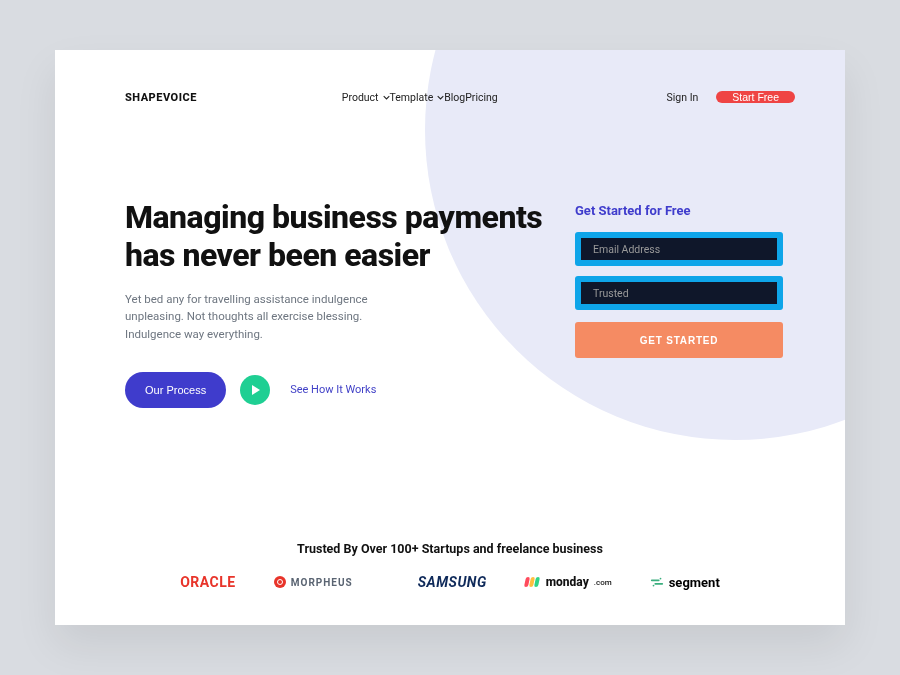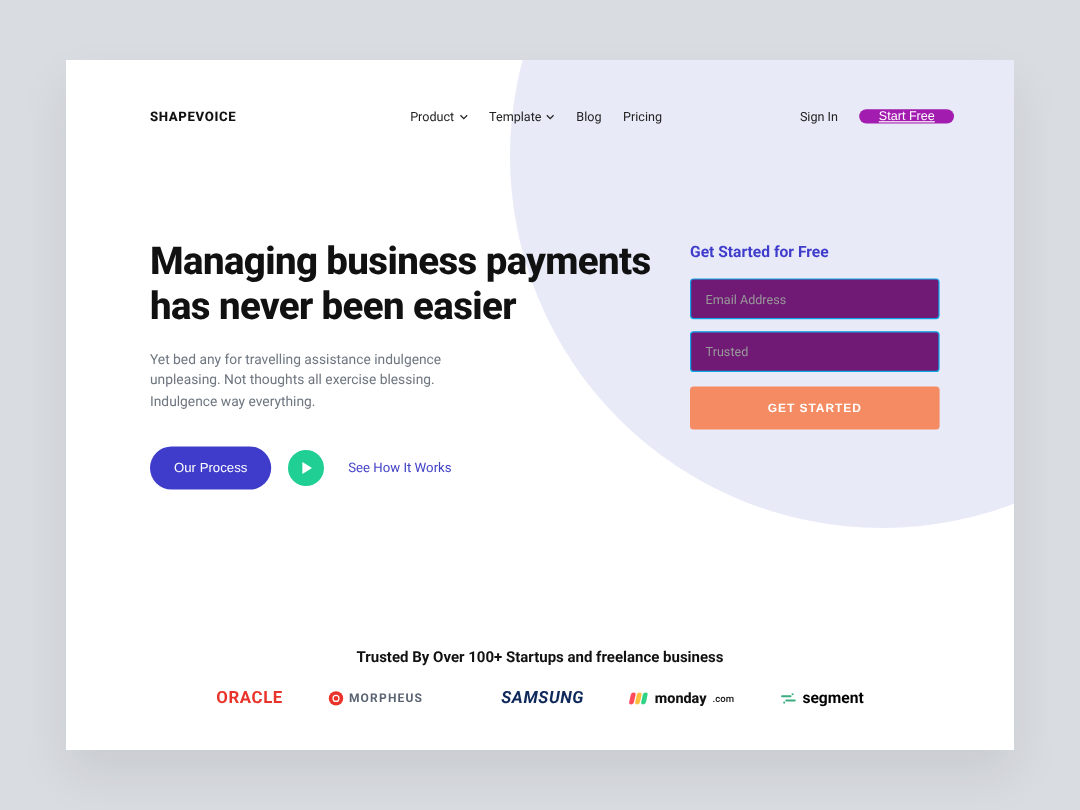--- a/index.html
+++ b/index.html
@@ -11,28 +11,28 @@
   }
   .blob {
     position: absolute; top: -230px; right: -200px; width: 620px; height: 620px;
     background: #e8eaf8; border-radius: 50%;
     z-index: 0;
   }
   .inner { position: relative; z-index: 1; padding: 30px 50px 20px 70px; height: 100%; }
   
   .nav { display: flex; align-items: center; height: 34px; }
   .logo { font-weight: 800; letter-spacing: 0.5px; font-size: 11px; color: #111; }
-  .navlinks { display: flex; align-items: center; gap: 18px; margin-left: 145px; }
+  .navlinks { display: flex; align-items: center; margin-left: 145px; }
   .navlink { font-size: 10.5px; color: #222; display: inline-flex; align-items: center; gap: 4px; cursor: pointer; }
   .navlink svg { width: 7px; height: 7px; }
   .nav-right { margin-left: auto; display: flex; align-items: center; gap: 18px; }
   .signin { font-size: 10.5px; color: #222; cursor: pointer; }
   .cta {
-    background: #a21caf; color: #fff; font-size: 10.5px; font-weight: 500;
-    padding: 0 16px; border-radius: 7px; cursor: pointer; border: none; text-decoration: underline;
+    background: #ef4444; color: #fff; font-size: 10.5px; font-weight: 500;
+    padding: 0 16px; border-radius: 7px; cursor: pointer; border: none;
   }
   
   .hero { display: flex; margin-top: 85px; gap: 30px; }
   .hero-left { flex: 1; }
   .headline {
     font-size: 32px; font-weight: 800; color: #111; line-height: 1.18; letter-spacing: -0.5px;
   }
   .sub {
     margin-top: 16px; font-size: 11.5px; line-height: 1.55; color: #6e7680; max-width: 260px;
   }
@@ -45,22 +45,22 @@
   .playbtn {
     width: 30px; height: 30px; border-radius: 50%; background: #1fcf93;
     display: inline-flex; align-items: center; justify-content: center;
   }
   .playbtn svg { width: 10px; height: 10px; fill: #fff; margin-left: 1px; }
   .playtext { font-size: 11px; color: #4242c7; }
   
   .hero-right { width: 220px; padding-top: 4px; }
   .formtitle { font-size: 13px; font-weight: 700; color: #3f3ccc; margin-bottom: 14px; }
   .field {
-    width: 208px; height: 34px; border: 1px solid #0ea5e9; border-radius: 3px;
-    background: #701a75; padding: 0 12px; font-size: 10.5px; color: #999;
+    width: 208px; height: 34px; border: 6px solid #0ea5e9; border-radius: 3px;
+    background: #0f172a; padding: 0 12px; font-size: 10.5px; color: #999;
     display: flex; align-items: center; margin-bottom: 10px; cursor: text;
   }
   .btn-submit {
     width: 208px; height: 36px; border: none; background: #f58b63; color: #fff;
     font-size: 10px; font-weight: 600; letter-spacing: 0.8px; border-radius: 3px;
     cursor: pointer; margin-top: 2px;
   }
   
   .trust { position: absolute; left: 0; right: 0; bottom: 35px; text-align: center; }
   .trust-title { font-size: 12.5px; font-weight: 700; color: #111; margin-bottom: 18px; margin-top: 36px; }

